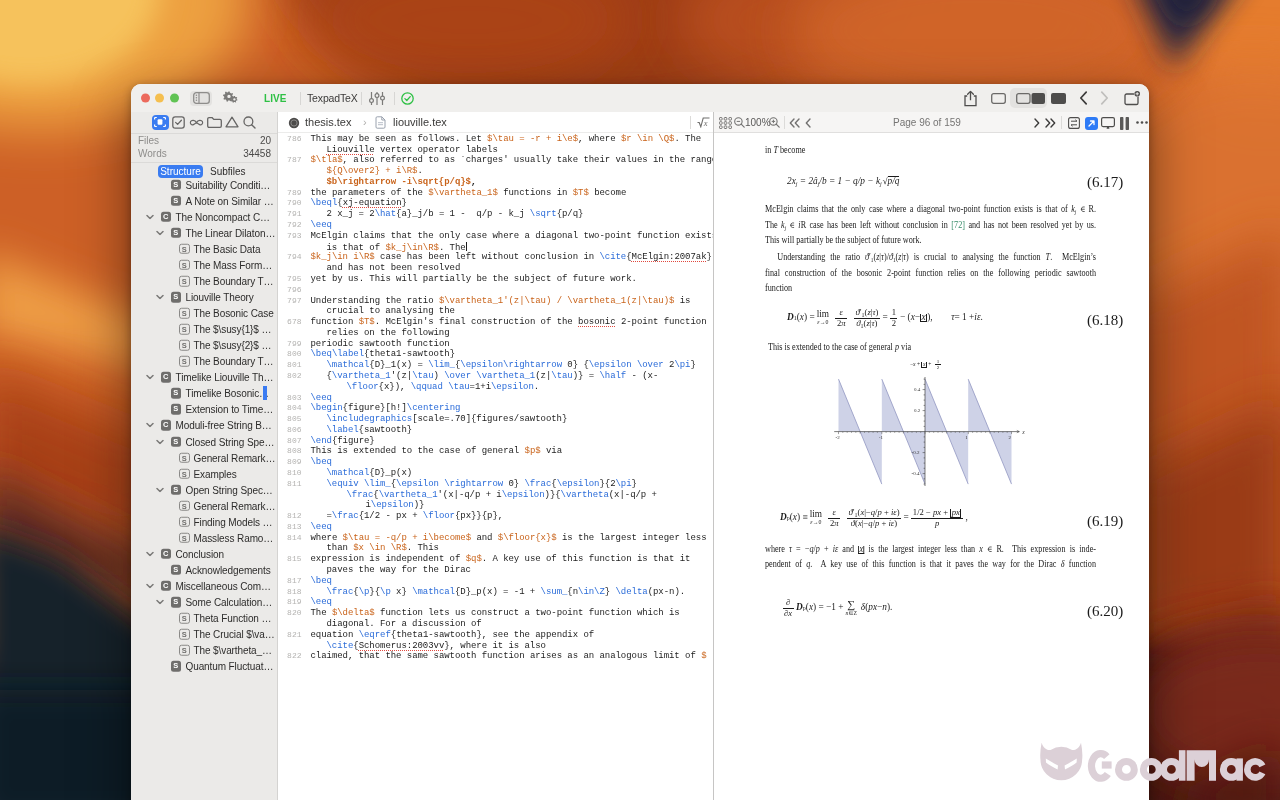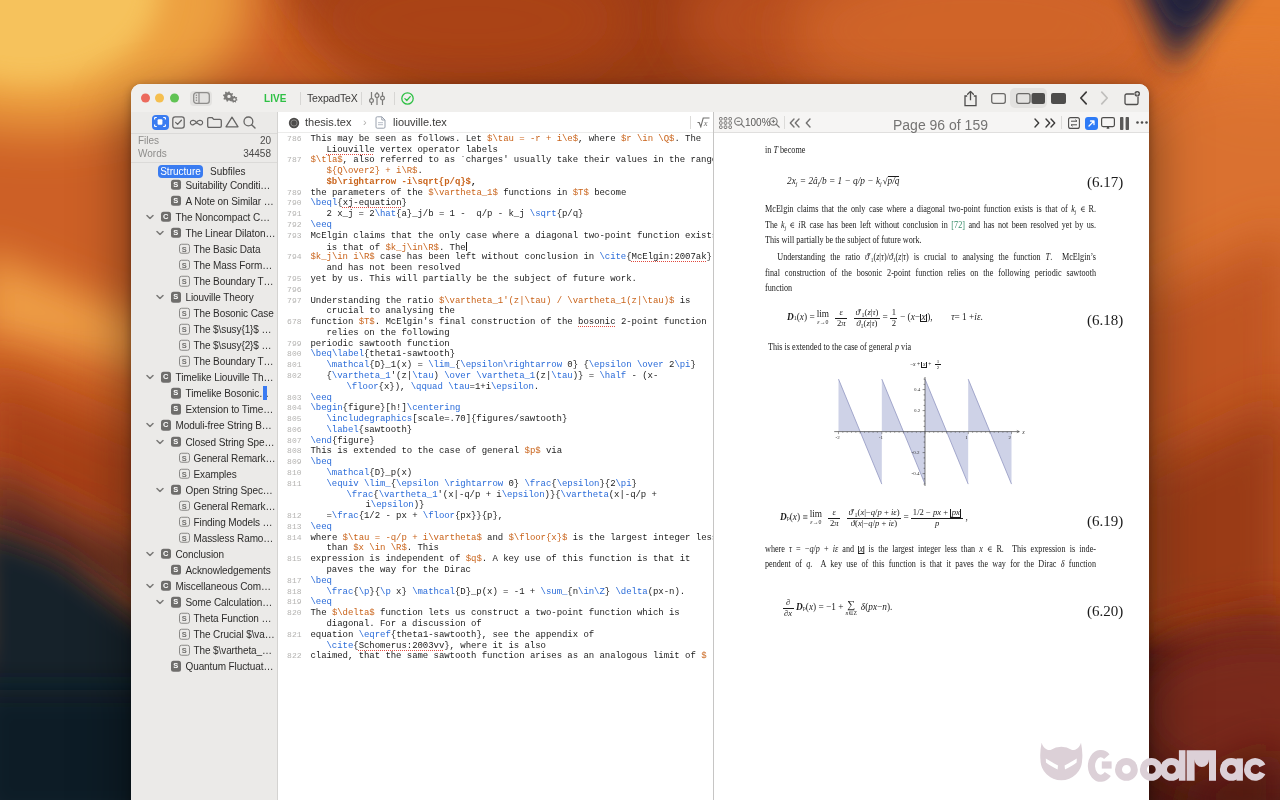--- a/index.html
+++ b/index.html
@@ -431,21 +431,21 @@
 <div class="crow"><span class="ln">806</span><span style="padding-left:16px;"><i class="b">\label</i>{sawtooth}</span></div>
 <div class="crow"><span class="ln">807</span><span style=""><i class="b">\end</i>{figure}</span></div>
 <div class="crow"><span class="ln">808</span><span style="">This is extended to the case of general <i class="o">$p$</i> via</span></div>
 <div class="crow"><span class="ln">809</span><span style=""><i class="b">\beq</i></span></div>
 <div class="crow"><span class="ln">810</span><span style="padding-left:16px;"><i class="b">\mathcal</i>{D}_p(x)</span></div>
 <div class="crow"><span class="ln">811</span><span style="padding-left:16px;"><i class="b">\equiv \lim_</i>{<i class="b">\epsilon \rightarrow</i> 0} <i class="b">\frac</i>{<i class="b">\epsilon</i>}{2<i class="b">\pi</i>}</span></div>
 <div class="crow"><span class="ln"></span><span style="padding-left:36px;"><i class="b">\frac</i>{<i class="b">\vartheta_1</i>'(x|-q/p + i<i class="b">\epsilon</i>)}{<i class="b">\vartheta</i>(x|-q/p +</span></div>
 <div class="crow"><span class="ln"></span><span style="padding-left:55px;">i<i class="b">\epsilon</i>)}</span></div>
 <div class="crow"><span class="ln">812</span><span style="padding-left:16px;">=<i class="b">\frac</i>{1/2 - px + <i class="b">\floor</i>{px}}{p},</span></div>
 <div class="crow"><span class="ln">813</span><span style=""><i class="b">\eeq</i></span></div>
-<div class="crow"><span class="ln">814</span><span style="">where <i class="o">$\tau = -q/p + i\vartheta$</i> and <i class="o">$\floor{x}$</i> is the largest integer less</span></div>
+<div class="crow"><span class="ln">814</span><span style="">where <i class="o">$\tau = -q/p + i\become$</i> and <i class="o">$\floor{x}$</i> is the largest integer less</span></div>
 <div class="crow"><span class="ln"></span><span style="padding-left:16px;">than <i class="o">$x \in \R$</i>. This</span></div>
 <div class="crow"><span class="ln">815</span><span style="">expression is independent of <i class="o">$q$</i>. A key use of this function is that it</span></div>
 <div class="crow"><span class="ln"></span><span style="padding-left:16px;">paves the way for the Dirac</span></div>
 <div class="crow"><span class="ln">817</span><span style=""><i class="b">\beq</i></span></div>
 <div class="crow"><span class="ln">818</span><span style="padding-left:16px;"><i class="b">\frac</i>{<i class="b">\p</i>}{<i class="b">\p</i> x} <i class="b">\mathcal</i>{D}_p(x) = -1 + <i class="b">\sum_</i>{n<i class="b">\in\Z</i>} <i class="b">\delta</i>(px-n).</span></div>
 <div class="crow"><span class="ln">819</span><span style=""><i class="b">\eeq</i></span></div>
 <div class="crow"><span class="ln">820</span><span style="">The <i class="o">$\delta$</i> function lets us construct a two-point function which is</span></div>
 <div class="crow"><span class="ln"></span><span style="padding-left:16px;">diagonal. For a discussion of</span></div>
 <div class="crow"><span class="ln">821</span><span style="">equation <i class="b">\eqref</i>{theta1-sawtooth}, see the appendix of</span></div>
 <div class="crow"><span class="ln"></span><span style="padding-left:16px;"><i class="b">\cite</i>{<i class="q">Schomerus:2003vv</i>}, where it is also</span></div>
@@ -482,21 +482,21 @@
 <div style="position:absolute;left:69.5px;top:4px;width:1px;height:13px;background:#dcdbd9"></div>
 <svg style="position:absolute;left:75px;top:5.5px" width="11" height="10" viewBox="0 0 11 10">
           <g fill="none" stroke="#747372" stroke-width="1.4" stroke-linecap="round" stroke-linejoin="round">
             <path d="M5 1 L1.3 5 L5 9"></path>
             <path d="M10 1 L6.3 5 L10 9"></path>
           </g>
         </svg>
 <svg style="position:absolute;left:90.5px;top:5.5px" width="6" height="10" viewBox="0 0 6 10">
           <path d="M5 1 L1.3 5 L5 9" fill="none" stroke="#747372" stroke-width="1.4" stroke-linecap="round" stroke-linejoin="round"></path>
         </svg>
-<span style="position:absolute;left:179px;top:4.5px;font-size:14px;color:#757473">Page 96 of 159</span>
+<span style="position:absolute;left:179px;top:4.5px;font-size:10px;color:#757473">Page 96 of 159</span>
 <svg style="position:absolute;left:320px;top:5.5px" width="6" height="10" viewBox="0 0 6 10">
           <path d="M1 1 L4.7 5 L1 9" fill="none" stroke="#3e3d3c" stroke-width="1.4" stroke-linecap="round" stroke-linejoin="round"></path>
         </svg>
 <svg style="position:absolute;left:330.5px;top:5.5px" width="11" height="10" viewBox="0 0 11 10">
           <g fill="none" stroke="#3e3d3c" stroke-width="1.4" stroke-linecap="round" stroke-linejoin="round">
             <path d="M1 1 L4.7 5 L1 9"></path>
             <path d="M6 1 L9.7 5 L6 9"></path>
           </g>
         </svg>
 <div style="position:absolute;left:346.5px;top:4px;width:1px;height:13px;background:#dcdbd9"></div>

